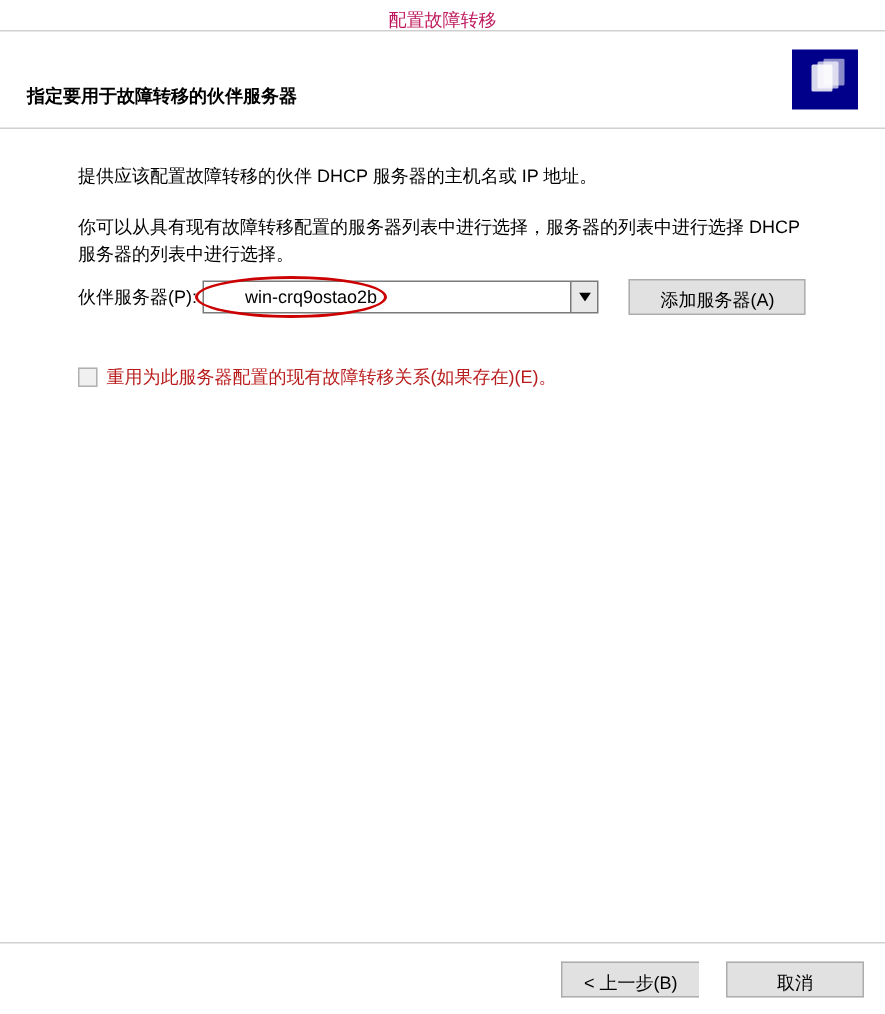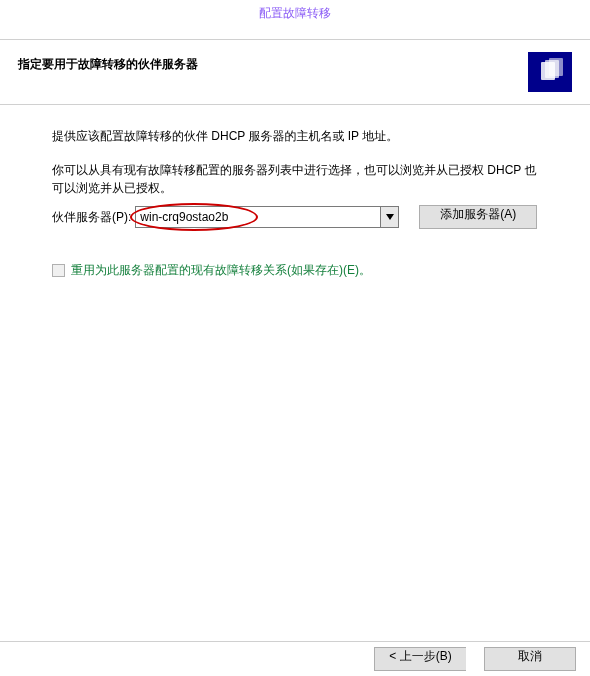--- a/index.html
+++ b/index.html
@@ -1,33 +1,33 @@
 <!DOCTYPE html>
 <html><head>
   <meta charset="utf-8">
   <style>
     * { margin: 0; padding: 0; box-sizing: border-box; font-family: "Microsoft YaHei", SimSun, sans-serif; font-size: 12px; }
     body { width: 590px; height: 676px; background: #fff; display: flex; flex-direction: column; }
-    .title-bar { height: 40px; background: #ffffff; border-bottom: 1px solid #d0d0d0; text-align: center; line-height: 26px; color: #8b5cf6; }
-    .header-panel { padding: 12px 18px 12px 18px; display: flex; justify-content: space-between; align-items: flex-start; border-bottom: 1px solid #d0d0d0; }
+    .title-bar { height: 21px; background: #ffffff; border-bottom: 1px solid #d0d0d0; text-align: center; line-height: 26px; color: #be185d; }
+    .header-panel { padding: 12px 18px 12px 18px; display: flex; justify-content: space-between; align-items: flex-end; border-bottom: 1px solid #d0d0d0; }
     .header-title { font-weight: bold; color: #000; margin-top: 4px; }
     .header-icon { width: 44px; height: 40px; background: #00008b; display: flex; justify-content: center; align-items: center; }
     .content { flex: 1; padding: 22px 44px 10px 52px; color: #000; }
     .para { line-height: 18px; margin-bottom: 16px; }
     .para2 { line-height: 18px; margin-bottom: 8px; }
     .row-partner { display: flex; align-items: center; gap: 4px; margin-bottom: 33px; }
-    .combo { position: relative; display: inline-flex; align-items: center; border: 1px solid #7a7a7a; height: 22px; width: 264px; background: #fff; }
+    .combo { position: relative; display: inline-flex; align-items: center; border: 1px solid #7a7a7a; height: 22px; width: 264px; background: #fff; padding-left: 23px; }
     .combo input { border: none; outline: none; height: 100%; flex: 1; padding: 0 4px; font-size: 12px; }
     .combo .arrow { width: 18px; height: 20px; border-left: 1px solid #7a7a7a; background: #e8e8e8; display: flex; justify-content: center; align-items: center; }
     .oval-red { position: absolute; left: -6px; top: -4px; width: 128px; height: 28px; border: 2px solid #cc0000; border-radius: 50%; pointer-events: none; }
-    .btn { height: 24px; border: 1px solid #adadad; background: #e1e1e1; padding: 0 12px; cursor: default; display: inline-flex; align-items: flex-start; justify-content: center; }
+    .btn { height: 24px; border: 1px solid #adadad; background: #e1e1e1; padding: 0 12px; cursor: default; display: inline-flex; align-items: flex-end; justify-content: center; }
     .btn.add { width: 118px; margin-left: 16px; }
-    .check-row { display: flex; align-items: center; gap: 6px; color: #15803d; }
+    .check-row { display: flex; align-items: center; gap: 6px; color: #b91c1c; }
     .chk { width: 13px; height: 13px; border: 1px solid #b0b0b0; background: #f0f0f0; }
-    .footer { border-top: 1px solid #d0d0d0; height: 35px; display: flex; align-items: center; justify-content: flex-end; padding: 0 14px; gap: 0; }
+    .footer { border-top: 1px solid #d0d0d0; height: 48px; display: flex; align-items: center; justify-content: flex-end; padding: 0 14px; gap: 0; }
     .footer .btn { width: 92px; }
     .footer .btn + .btn { margin-left: 0; }
     .btn-grp { display: inline-flex; }
     .btn-grp .btn:first-child { border-right: none; }
     .btn-cancel { margin-left: 18px; }
     .next-wrap { position: relative; }
     .oval-next { position: absolute; left: -4px; top: -3px; width: 100px; height: 30px; border: 2px solid #cc0000; border-radius: 50%; pointer-events: none; }
   </style>
 </head>
 <body>
@@ -42,21 +42,21 @@
     <svg width="30" height="28" viewBox="0 0 30 28">
       <rect x="6" y="4" width="14" height="18" fill="#fff" opacity="0.85" rx="1"></rect>
       <rect x="10" y="2" width="14" height="18" fill="#fff" opacity="0.7" rx="1"></rect>
       <rect x="14" y="0" width="14" height="18" fill="#fff" opacity="0.55" rx="1"></rect>
     </svg>
   </div>
 </div>
 
 <div class="content">
   <div class="para">提供应该配置故障转移的伙伴 DHCP 服务器的主机名或 IP 地址。</div>
-  <div class="para2">你可以从具有现有故障转移配置的服务器列表中进行选择，也可以浏览并从已授权 DHCP 也可以浏览并从已授权。</div>
+  <div class="para2">你可以从具有现有故障转移配置的服务器列表中进行选择，服务器的列表中进行选择 DHCP 服务器的列表中进行选择。</div>
 
   <div class="row-partner">
     <span>伙伴服务器(P):</span>
     <div class="combo">
       <div class="oval-red"></div>
       <input type="text" value="win-crq9ostao2b" style="">
       <div class="arrow">
         <svg width="8" height="6" viewBox="0 0 8 6">
             <path d="M0 0 L8 0 L4 6 Z" fill="#000"></path>
           </svg>

